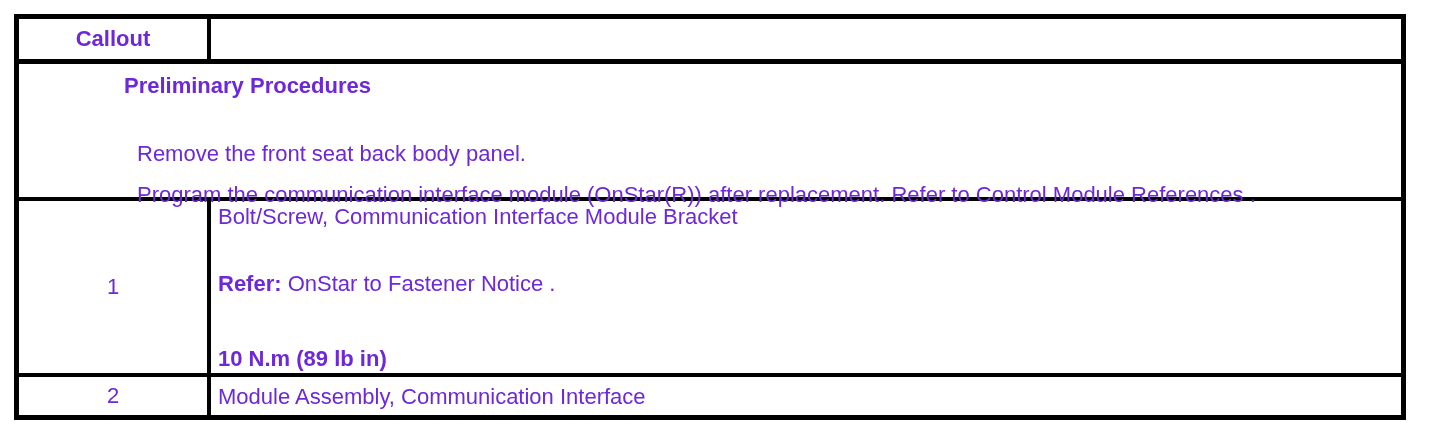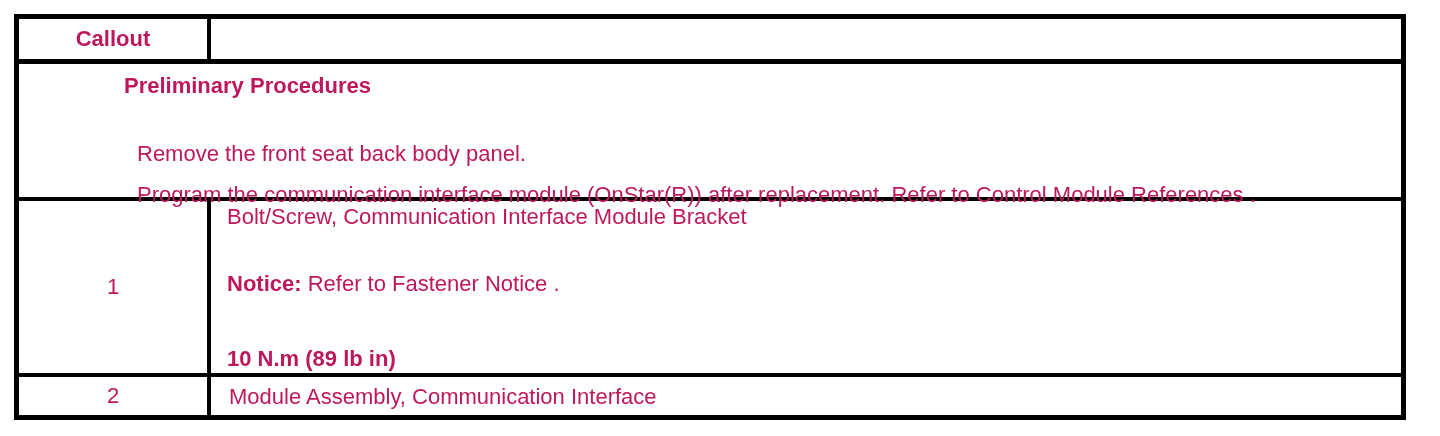--- a/index.html
+++ b/index.html
@@ -18,21 +18,21 @@
     position: absolute;
     left: 14px;
     top: 14px;
     width: 1392px;
     height: 406px;
     box-sizing: border-box;
     border: 5px solid #000000;
     background: #ffffff;
     font-size: 22px;
     line-height: 28px;
-    color: #be185d;
+    color: #6d28d9;
   }
   .header-row {
     display: flex;
     height: 40px;
     border-bottom: 5px solid #000000;
   }
   .header-cell {
     display: flex;
     align-items: center;
     justify-content: center;
@@ -73,35 +73,35 @@
   .callout-cell {
     width: 188px;
     flex: 0 0 188px;
     border-right: 4px solid #000000;
     display: flex;
     align-items: center;
     justify-content: center;
   }
   .component-cell {
     flex: 1 1 auto;
-    padding: 2px 8px 0 16px;
+    padding: 2px 8px 0 7px;
     line-height: 27px;
   }
   .component-cell p {
     margin: 0 0 40px 0;
   }
   .component-cell p:last-child {
     margin-bottom: 0;
     margin-top: 48px;
   }
   .bold { font-weight: bold; }
   .row-2 .component-cell {
     display: flex;
     align-items: center;
-    padding: 0 8px 0 18px;
+    padding: 0 8px 0 7px;
   }
 </style>
 </head>
 <body>
 
 <div class="doc-table">
 
   <div class="header-row">
     <div class="header-cell col-callout">Callout</div>
   </div>
@@ -109,21 +109,21 @@
   <div class="prelim-row">
     <p class="prelim-title">Preliminary Procedures</p>
     <p class="prelim-line">Remove the front seat back body panel.</p>
     <p class="prelim-line">Program the communication interface module (OnStar(R)) after replacement. Refer to Control Module References .</p>
   </div>
 
   <div class="body-row row-1">
     <div class="callout-cell">1</div>
     <div class="component-cell">
       <p>Bolt/Screw, Communication Interface Module Bracket</p>
-      <p><span class="bold">Notice:</span><span> Refer to Fastener Notice .</span></p>
+      <p><span class="bold">Refer:</span><span> OnStar to Fastener Notice .</span></p>
       <p class="bold">10 N.m (89 lb in)</p>
     </div>
   </div>
 
   <div class="body-row row-2">
     <div class="callout-cell">2</div>
     <div class="component-cell">
       <span>Module Assembly, Communication Interface</span>
     </div>
   </div>

